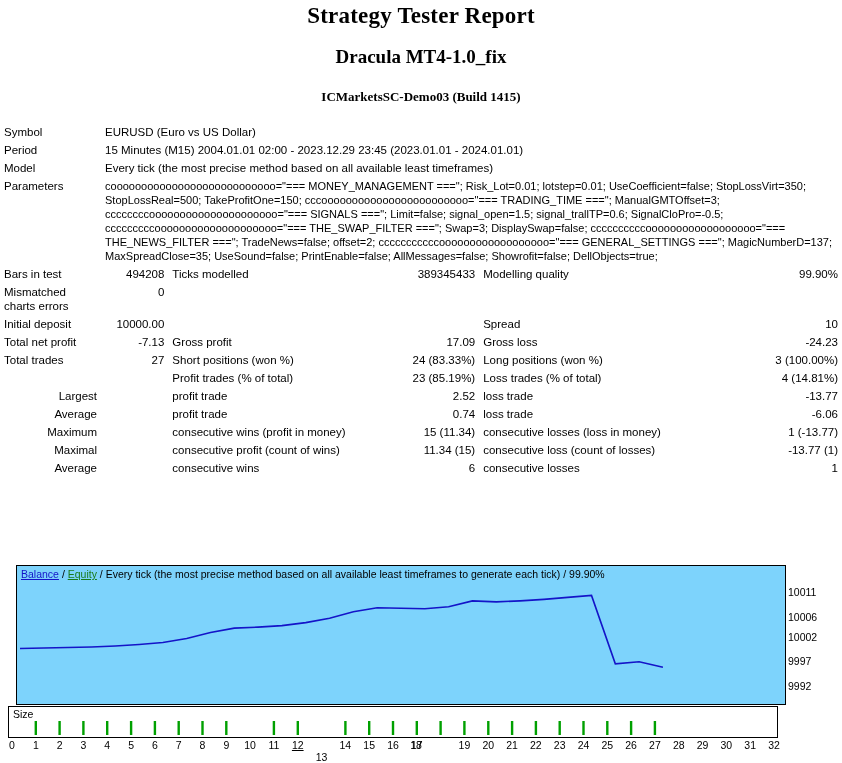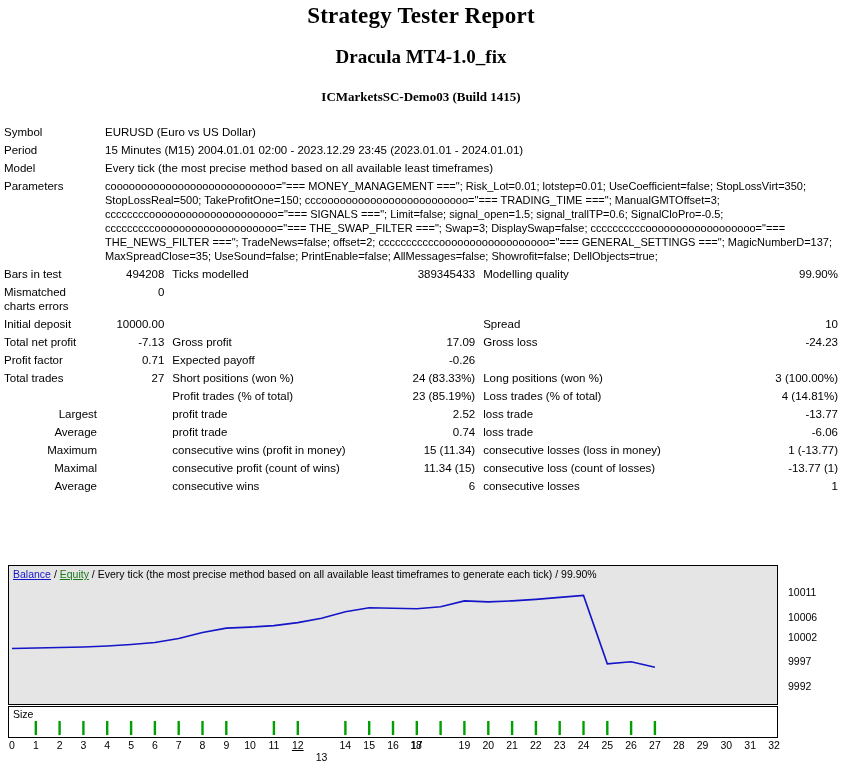--- a/index.html
+++ b/index.html
@@ -77,27 +77,27 @@
   
   .chart-wrap {
     position: absolute;
     left: 8px;
     top: 565px;
     width: 826px;
     height: 192px;
   }
   .chart-box {
     position: absolute;
-    left: 0;
+    left: 8px;
     top: 0;
     width: 770px;
     height: 140px;
     border: 1px solid #000;
     box-sizing: border-box;
-    background: #e5e5e5;
+    background: #7dd3fc;
   }
   .legend {
     position: absolute;
     left: 4px;
     top: 2px;
     font-family: "Liberation Sans", sans-serif;
     font-size: 10.5px;
     white-space: nowrap;
   }
   .legend .bal { color: #1414c8; text-decoration: underline; }
@@ -212,28 +212,20 @@
         <td>Spread</td>
         <td class="num">10</td>
       </tr>
       <tr>
         <td class="lbl">Total net profit</td>
         <td class="num">-7.13</td>
         <td>Gross profit</td>
         <td class="num">17.09</td>
         <td>Gross loss</td>
         <td class="num">-24.23</td>
-      </tr>
-      <tr>
-        <td class="lbl">Profit factor</td>
-        <td class="num">0.71</td>
-        <td>Expected payoff</td>
-        <td class="num">-0.26</td>
-        <td></td>
-        <td></td>
       </tr>
       <tr>
         <td class="lbl">Total trades</td>
         <td class="num">27</td>
         <td>Short positions (won %)</td>
         <td class="num">24 (83.33%)</td>
         <td>Long positions (won %)</td>
         <td class="num">3 (100.00%)</td>
       </tr>
       <tr>

